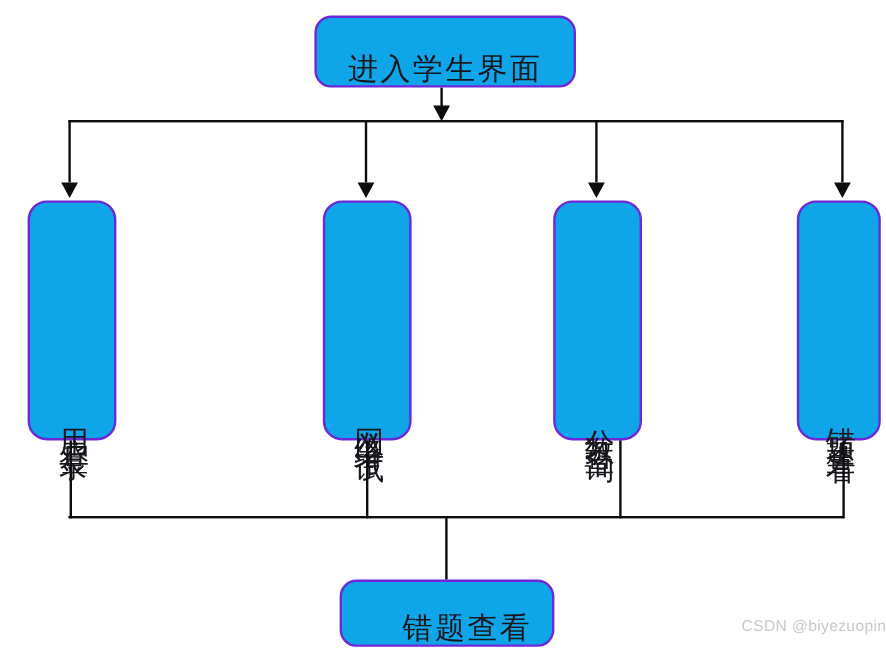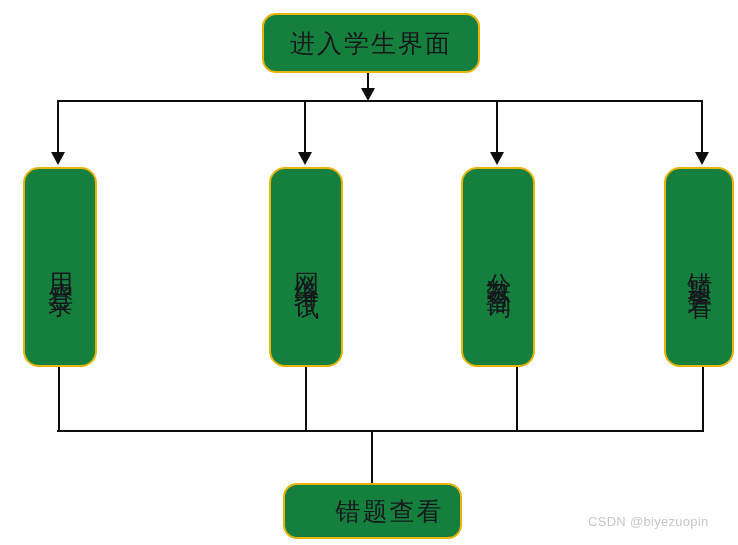--- a/index.html
+++ b/index.html
@@ -11,24 +11,24 @@
     position: relative;
     width: 738px;
     height: 545px;
     background: #ffffff;
     overflow: hidden;
     font-family: "Liberation Serif", "DejaVu Serif", serif;
   }
   .node {
     position: absolute;
     box-sizing: border-box;
-    border: 2px solid #eab308;
-    background: #15803d;
+    border: 2px solid #6d28d9;
+    background: #0ea5e9;
     display: flex;
-    align-items: center;
+    align-items: flex-end;
     justify-content: center;
   }
   .node-rounded-wide {
     border-radius: 14px;
   }
   .node-rounded-tall {
     border-radius: 16px;
   }
   .node-label-h {
     font-size: 25px;
@@ -124,15 +124,15 @@
   <div class="line vline" style="left:702px; top:367px; height:65px;"></div>
 
   <div class="line hline" style="left:57px; top:430px; width:646px;"></div>
 
   <div class="line vline" style="left:371px; top:430px; height:53px;"></div>
 
   <div class="node node-rounded-wide" style="left:283px; top:483px; width:179px; height:56px;">
     <span class="node-label-h" style="margin-left:34px;">错题查看</span>
   </div>
 
-  <div class="watermark" style="left:588px; top:514px;">CSDN @biyezuopin</div>
+  <div class="watermark" style="left:618px; top:514px;">CSDN @biyezuopin</div>
 
 </div>
 
 </body></html>

